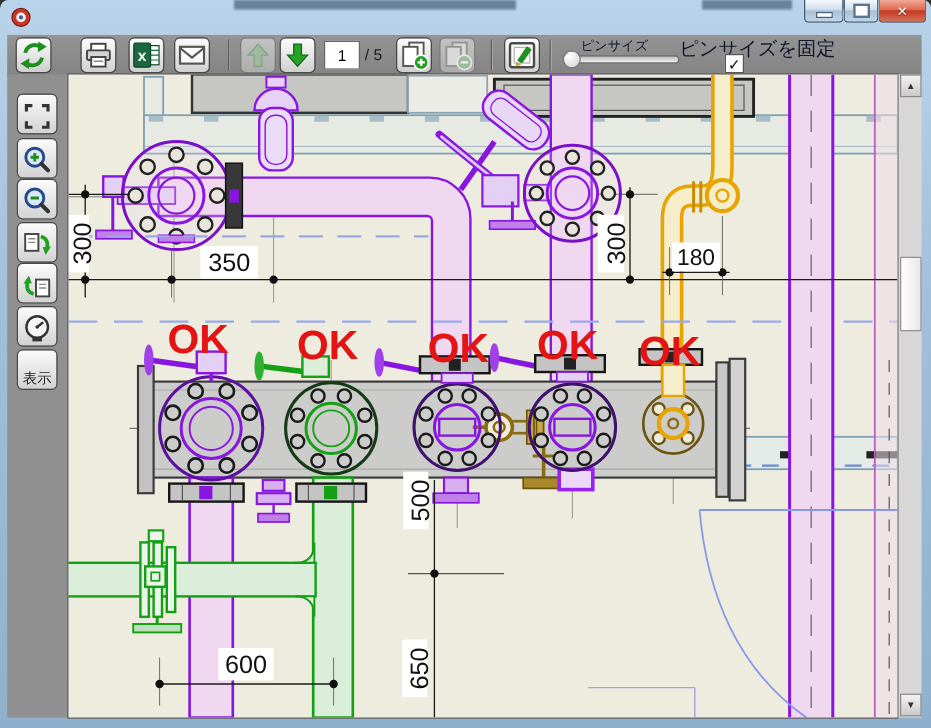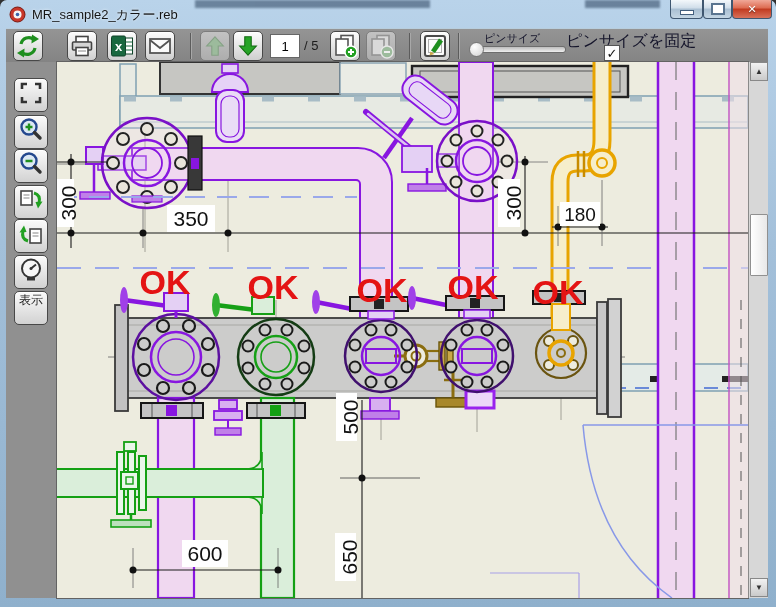--- a/index.html
+++ b/index.html
@@ -17,21 +17,21 @@
   .tbtn.disabled{background:linear-gradient(180deg,#c2c2c2,#adadad);border-color:#7d7d7d;box-shadow:none;}
   .tsep{position:absolute;top:4px;width:1px;height:26px;background:#5c5c5c;border-right:1px solid #a8a8a8;}
   .page-input{position:absolute;left:264px;top:5px;width:28px;height:22px;border:1px solid #666;background:#fff;font-size:13px;text-align:center;padding:0;}
   .page-total{position:absolute;left:298px;top:9px;font-size:13px;color:#1c1c1c;}
   .slider-label{position:absolute;left:478px;top:2px;font-size:11px;color:#14142a;}
   .fixed-label{position:absolute;left:560px;top:2px;font-size:16px;color:#14142a;}
   .slider-track{position:absolute;left:464px;top:17px;width:94px;height:5px;border:1px solid #6d6d6d;border-radius:3px;background:linear-gradient(180deg,#bdbdbd,#efefef);}
   .slider-thumb{position:absolute;left:-2px;top:-5px;width:13px;height:13px;border-radius:50%;background:radial-gradient(circle at 35% 30%,#ffffff,#d0d0d0);border:1px solid #777;}
   .checkbox{position:absolute;left:598px;top:16px;width:14px;height:14px;background:#fdfdfd;border:1px solid #555;display:flex;align-items:center;justify-content:center;font-size:13px;font-weight:bold;color:#111;line-height:1;}
   .left-panel{position:absolute;left:6px;top:62px;width:51px;height:536px;background:#909090;}
-  .sbtn{position:absolute;left:8px;width:34px;height:34px;border:1px solid #484848;border-radius:5px;background:linear-gradient(180deg,#fbfbfb,#d2d2d2);box-shadow:inset 0 1px 0 #fff;display:flex;align-items:flex-start;justify-content:center;font-size:12px;color:#222;padding:0;}
+  .sbtn{position:absolute;left:8px;width:34px;height:34px;border:1px solid #484848;border-radius:5px;background:linear-gradient(180deg,#fbfbfb,#d2d2d2);box-shadow:inset 0 1px 0 #fff;display:flex;align-items:flex-end;justify-content:center;font-size:12px;color:#222;padding:0;}
   .canvas-wrap{position:absolute;left:57px;top:62px;width:691px;height:536px;outline:1px solid #636363;background:#edecdf;}
   .vscroll{position:absolute;left:748px;top:62px;width:20px;height:536px;background:#d7d7d7;border-left:1px solid #8a8a8a;box-sizing:border-box;}
   .scroll-btn{position:absolute;left:1px;width:18px;height:19px;background:linear-gradient(180deg,#f2f2f2,#cacaca);border:1px solid #888;box-sizing:border-box;display:flex;align-items:center;justify-content:center;font-size:8px;color:#333;}
   .scroll-thumb{position:absolute;left:1px;top:152px;width:18px;height:62px;background:linear-gradient(90deg,#ffffff,#e8e8e8);border:1px solid #909090;box-sizing:border-box;border-radius:1px;}
   svg text{font-family:"Liberation Sans","DejaVu Sans",sans-serif;}
 </style>
 </head>
 <body>
 
 <div class="window">
@@ -40,21 +40,20 @@
     <div class="t-patch" style="left:195px;width:235px;"></div>
     <div class="t-patch" style="left:585px;width:75px;"></div>
     <div class="t-patch" style="left:700px;width:30px;"></div>
     <span class="app-icon">
       <svg width="17" height="17" viewBox="0 0 17 17">
           <circle cx="8.5" cy="8.5" r="7.5" fill="#c8372a" stroke="#7a1a12"></circle>
           <circle cx="8.5" cy="8.5" r="4" fill="#f4f4f4"></circle>
           <circle cx="8.5" cy="8.5" r="1.8" fill="#3a62a8"></circle>
         </svg>
     </span>
-    <span class="title-text">MR_sample2_カラー.reb</span>
     <span class="win-btn" style="left:670px;width:33px;">
         <span class="glyph-min"></span>
       </span>
     <span class="win-btn" style="left:703px;width:29px;">
         <span class="glyph-max"></span>
       </span>
     <span class="win-btn close" style="left:732px;width:40px;">
         <span>✕</span>
       </span>
   </div>

